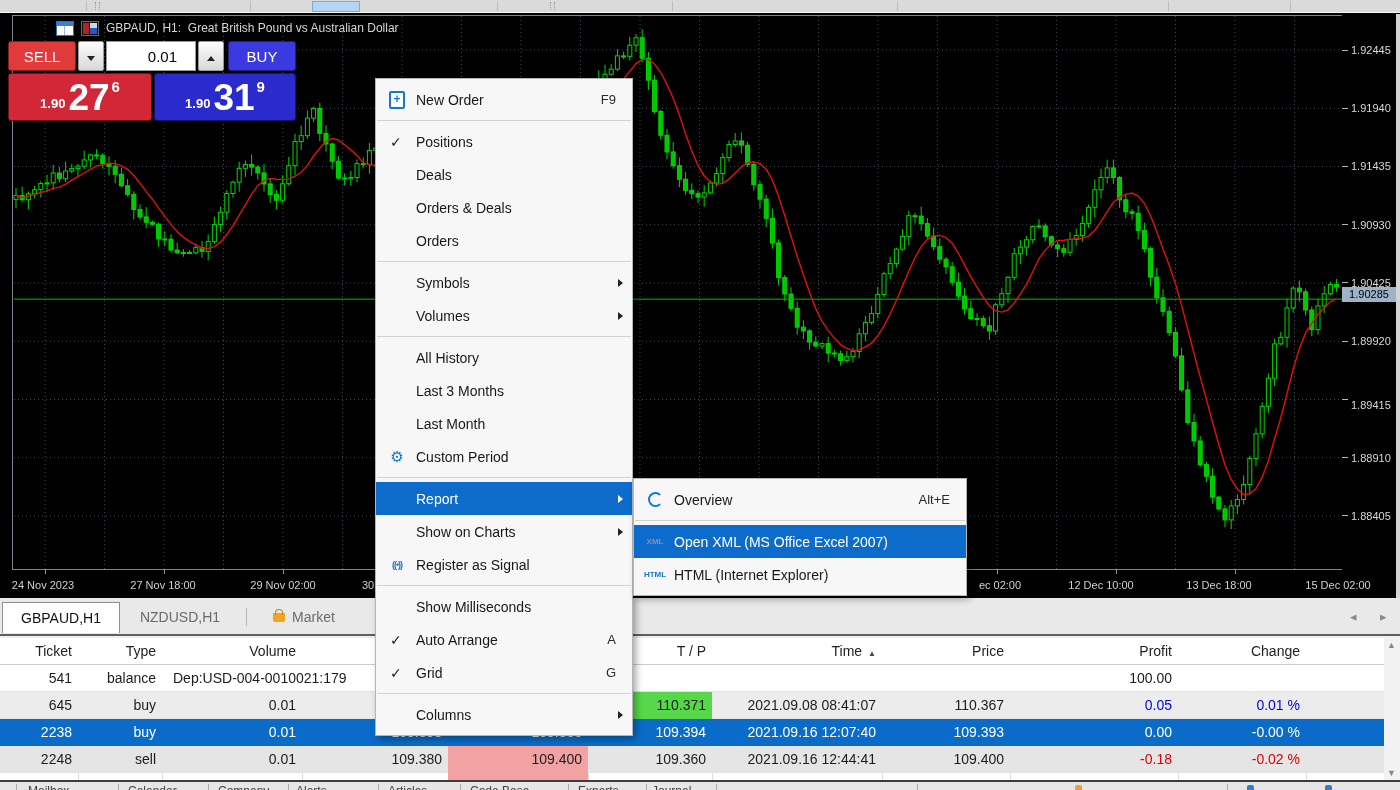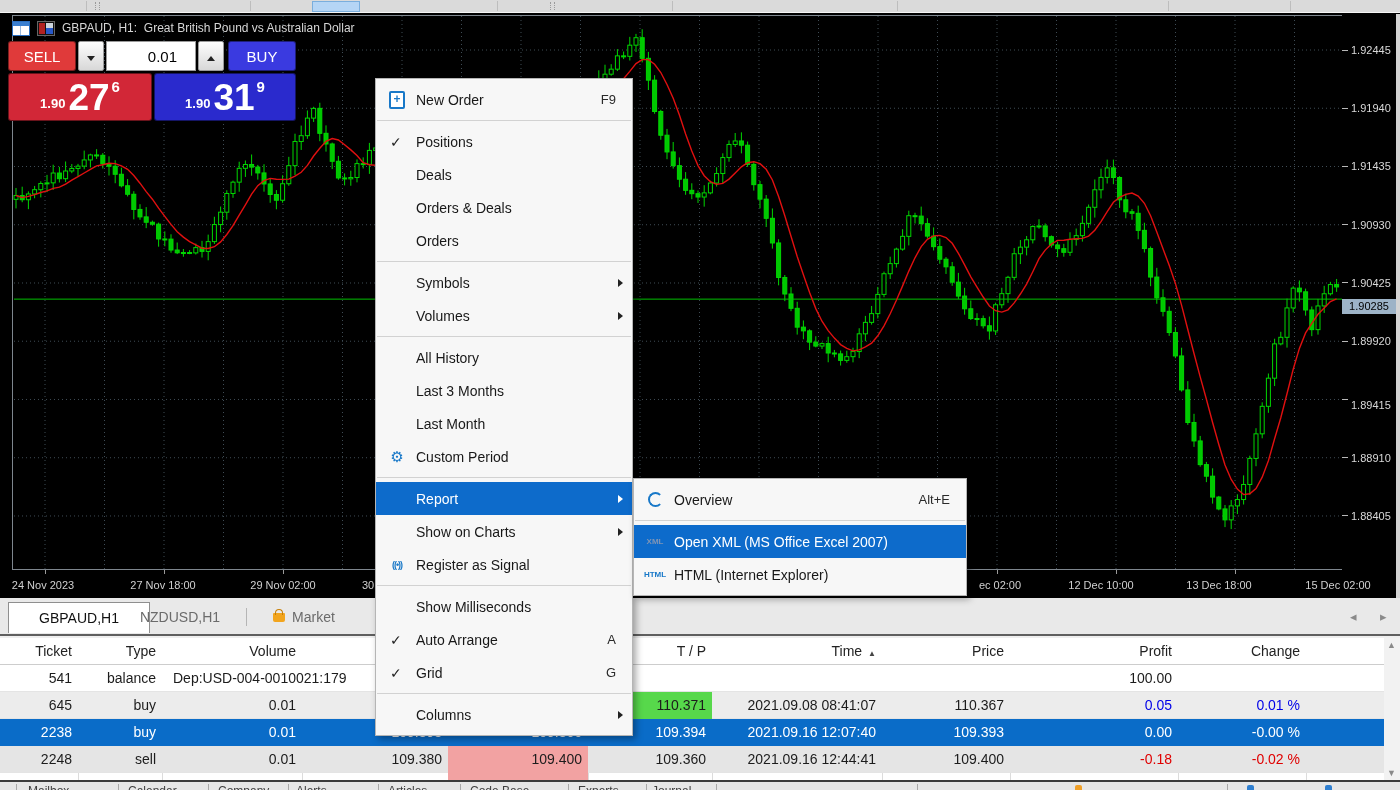--- a/index.html
+++ b/index.html
@@ -17,21 +17,21 @@
   .price-axis{position:absolute;left:1342px;top:1px;width:54px;height:585px;background:#000;}
   .ax-lbl{position:absolute;left:9px;color:#d8d8d8;font-size:11px;white-space:nowrap;}
   .ax-tick{position:absolute;left:0;width:6px;height:1px;background:#b8b8b8;}
   .price-tag{position:absolute;left:0px;width:54px;height:15px;background:#9db3c7;color:#000;
              font-size:11px;line-height:15px;text-align:center;}
   .right-strip{position:absolute;left:1396px;top:1px;width:4px;height:585px;background:#d4d4d4;}
   .time-axis{position:absolute;left:2px;top:557px;width:1340px;height:29px;background:#000;}
   .ta-tick{position:absolute;top:0;width:1px;height:4px;background:#9a9a9a;}
   .ta-lbl{position:absolute;top:9px;color:#d0d0d0;font-size:11px;white-space:nowrap;transform:translateX(-50%);}
   .ta-lbl.left{transform:none;}
-  .chart-title{position:absolute;left:12px;top:6px;height:18px;display:flex;align-items:center;gap:7px;z-index:5;}
+  .chart-title{position:absolute;left:12px;top:6px;height:18px;display:flex;align-items:center;gap:7px;z-index:5;padding-left:44px;}
   .chart-title .t-text{color:#d6d6d6;font-size:12px;white-space:pre;}
   .ti1{width:16px;height:13px;background:#fff;border:1px solid #2a6fc0;display:inline-block;position:relative;}
   .ti1 i{position:absolute;left:0;top:0;width:100%;height:4px;background:#3a7fd0;}
   .ti1 b{position:absolute;left:7px;top:4px;width:1px;height:9px;background:#9ab8dd;}
   .ti2{width:16px;height:13px;display:inline-block;position:relative;background:#111;border:1px solid #666;}
   .ti2 .r{position:absolute;left:1px;top:1px;width:6px;height:11px;background:#b22222;}
   .ti2 .g{position:absolute;left:8px;top:1px;width:7px;height:5px;background:#cfd6de;}
   .ti2 .b{position:absolute;left:8px;top:6px;width:7px;height:6px;background:#2858c8;}
   
   .oneclick{position:absolute;left:8px;top:28px;width:288px;height:81px;z-index:6;}
@@ -604,21 +604,21 @@
         <span class="ax-tick" style="top: 268.487px;"></span>
         <span class="ax-lbl" style="top: 262.987px;">1.90425</span>
         <span class="ax-tick" style="top: 326.734px;"></span>
         <span class="ax-lbl" style="top: 321.234px;">1.89920</span>
         <span class="ax-tick" style="top: 384.981px;"></span>
         <span class="ax-lbl" style="top: 379.481px; margin-top: 6px;">1.89415</span>
         <span class="ax-tick" style="top: 443.228px;"></span>
         <span class="ax-lbl" style="top: 437.728px;">1.88910</span>
         <span class="ax-tick" style="top: 501.475px;"></span>
         <span class="ax-lbl" style="top: 495.975px;">1.88405</span>
-        <div class="price-tag" style="top: 285px; background: rgb(157, 179, 199);">1.90285</div>
+        <div class="price-tag" style="top: 273px; background: rgb(157, 179, 199);">1.90285</div>
       </div>
     <div class="right-strip"></div>
     <div class="time-axis" id="time-axis">
         <span class="ta-tick" style="left: 43px;"></span>
         <span class="ta-tick" style="left: 162px;"></span>
         <span class="ta-tick" style="left: 281px;"></span>
         <span class="ta-tick" style="left: 400px;"></span>
         <span class="ta-tick" style="left: 519px;"></span>
         <span class="ta-tick" style="left: 638px;"></span>
         <span class="ta-tick" style="left: 757px;"></span>
@@ -765,21 +765,21 @@
       </div>
       <div class="mi">
         <span class="mi-ico">
           <span class="ic-txt ic-html">HTML</span>
         </span>
         <span class="mi-label">HTML (Internet Explorer)</span>
       </div>
     </div>
 
   <div class="tab-row" id="tab-row">
-      <div class="ctab active" style="left: 8px; width: 142px;"><span>GBPAUD,H1</span></div>
+      <div class="ctab active" style="left: 2px; width: 118px;"><span>GBPAUD,H1</span></div>
       <div class="ctab" style="left: 124px; width: 112px;"><span>NZDUSD,H1</span></div>
       <div class="ctab" style="left: 252px; width: 104px;"><span class="bag"><i></i></span><span>Market</span></div>
       <span class="tab-div" style="left: 246px;"></span>
       <span class="nav-ar" style="left: 1350px;">◂</span>
       <span class="nav-ar" style="left: 1380px;">▸</span>
     </div>
 
   <div class="ttable" id="trade-table">
       <div class="thead" style="top: 0px;">
         <span class="tcell" style="left: 0px; width: 78px;"><span>Ticket</span></span>

